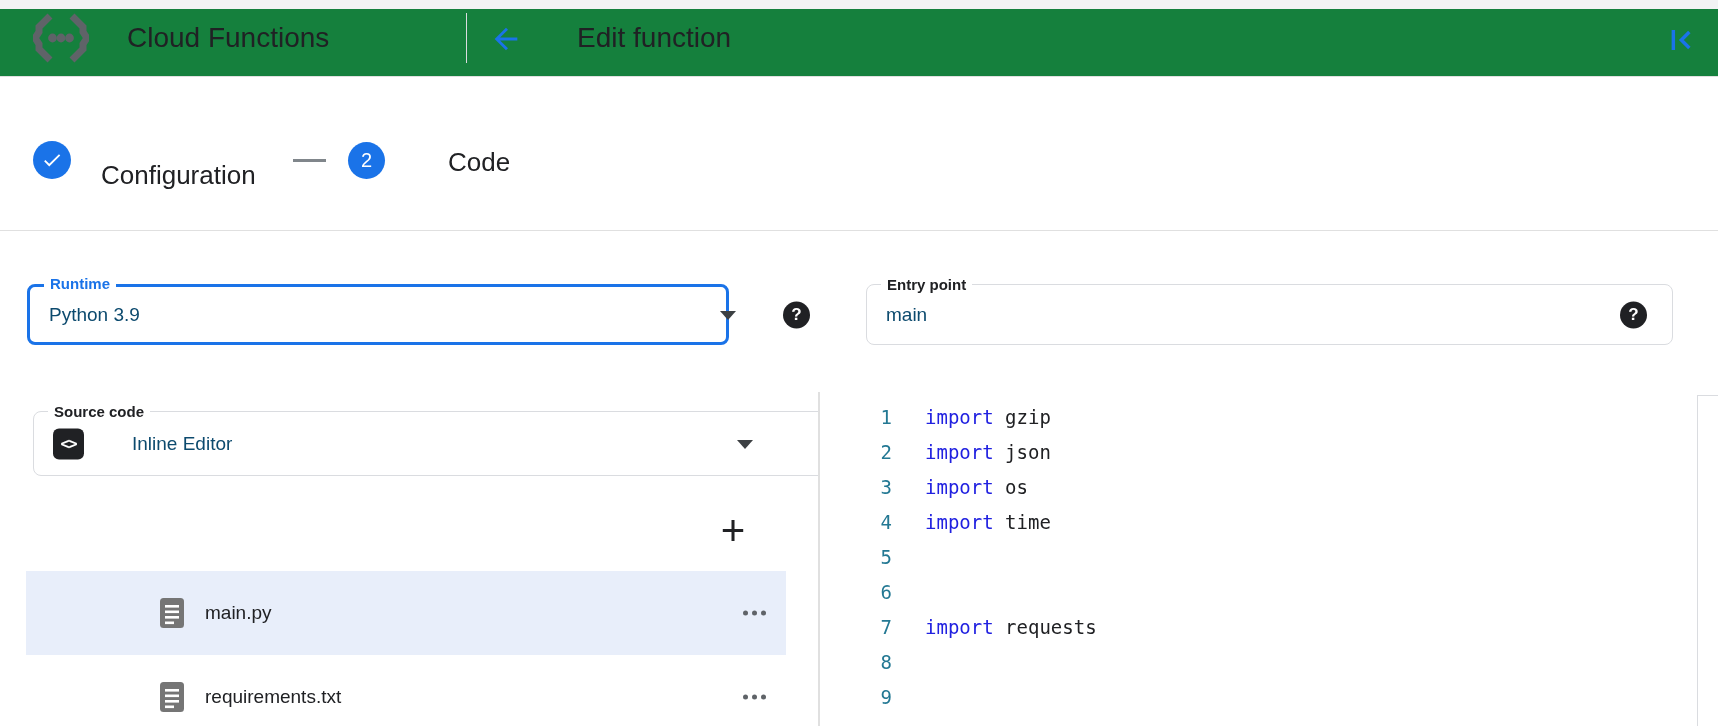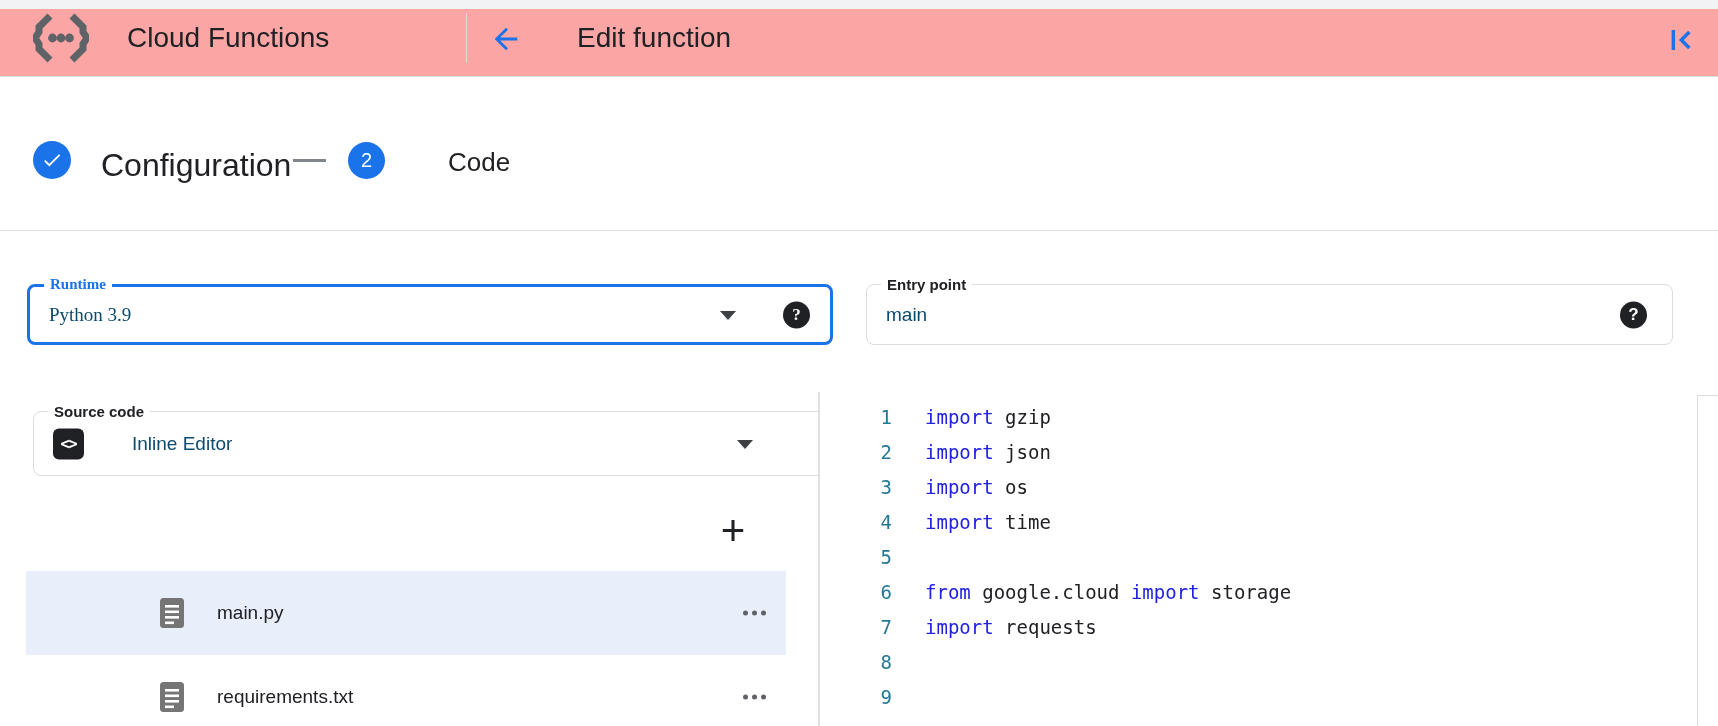--- a/index.html
+++ b/index.html
@@ -3,62 +3,62 @@
 <meta charset="utf-8">
 <style>
   * { margin:0; padding:0; box-sizing:border-box; }
   html,body { background:#fff; }
   body { font-family:"Liberation Sans","DejaVu Sans",sans-serif; color:#202124; }
   .screen { position:relative; width:1718px; height:726px; background:#fff; overflow:hidden; }
 
   .top-strip { position:absolute; left:0; top:0; width:100%; height:9px; background:#f2f3f4; }
 
   
-  .header { position:absolute; left:0; top:9px; width:100%; height:68px; background:#fca5a5; border-bottom:1px solid #e0e0e0; }
+  .header { position:absolute; left:0; top:9px; width:100%; height:68px; background:#15803d; border-bottom:1px solid #e0e0e0; }
   .logo { position:absolute; left:33px; top:4px; width:56px; height:50px; }
   .product-title { position:absolute; left:127px; top:13px; font-size:28px; color:#202124; white-space:nowrap; }
   .header-vdiv { position:absolute; left:466px; top:4px; width:1px; height:50px; background:#dadce0; }
   .back-btn { position:absolute; left:489px; top:13px; width:34px; height:34px; cursor:pointer; }
   .page-title { position:absolute; left:577px; top:13px; font-size:28px; color:#202124; white-space:nowrap; }
   .collapse-btn { position:absolute; left:1666px; top:15px; width:32px; height:32px; cursor:pointer; }
 
   
   .step-circle { position:absolute; border-radius:50%; background:#1a73e8; color:#fff; display:flex; align-items:center; justify-content:center; }
   .step-check { left:33px; top:141px; width:38px; height:38px; }
   .step-num { left:348px; top:142px; width:37px; height:37px; font-size:20px; }
-  .step-label-1 { position:absolute; left:101px; top:147px; font-size:32px;text-align:right; }
+  .step-label-1 { position:absolute; left:101px; top:160px; font-size:26px;text-align:right; }
   .step-dash { position:absolute; left:293px; top:159px; width:33px; height:3px; background:#80868b; }
   .step-label-2 { position:absolute; left:414px; top:147px; font-size:26px;margin-left:34px; }
 
   .section-divider { position:absolute; left:0; top:230px; width:100%; height:1px; background:#e0e0e0; }
 
   
   .field { position:absolute; background:#fff; border-radius:8px; }
   .field-label { position:absolute; top:-10px; left:14px; background:#fff; padding:0 6px; font-size:15px; font-weight:bold; line-height:20px; white-space:nowrap; }
   .field-value { position:absolute; left:19px; top:50%; transform:translateY(-50%); font-size:19px; color:#0c4a6e; white-space:nowrap; }
-  .runtime-field { left:27px; top:284px; width:806px; height:61px; border:3px solid #1a73e8;font-family:Liberation Serif, serif; }
+  .runtime-field { left:27px; top:284px; width:702px; height:61px; border:3px solid #1a73e8; }
   .runtime-field .field-label { color:#1a73e8; top:-13px; }
   .entry-field { left:866px; top:284px; width:807px; height:61px; border:1px solid #dadce0; }
   .source-field { left:33px; top:411px; width:868px; height:65px; border:1px solid #dadce0; }
   .dd-arrow { position:absolute; top:50%; margin-top:-4px; width:0; height:0; border-left:8px solid transparent; border-right:8px solid transparent; border-top:9px solid #3c4043; cursor:pointer; }
   .runtime-arrow { left:690px; }
   .source-arrow { left:703px; }
   .help-icon { position:absolute; top:50%; transform:translateY(-50%); width:27px; height:27px; border-radius:50%; background:#202124; color:#fff; font-size:17px; font-weight:bold; display:flex; align-items:center; justify-content:center; cursor:pointer; }
   .runtime-help { left:753px; }
   .entry-help { left:753px; }
   .code-badge { position:absolute; left:19px; top:50%; transform:translateY(-50%); width:31px; height:31px; background:#202124; border-radius:6px; color:#fff; display:flex; align-items:center; justify-content:center; font-family:"DejaVu Sans Mono","Liberation Mono",monospace; font-size:15px; font-weight:bold; letter-spacing:-1px; }
   .source-value { left:98px; }
 
   
   .add-file-btn { position:absolute; left:707px; top:505px; width:52px; height:52px; display:flex; align-items:center; justify-content:center; font-size:42px; font-weight:normal; color:#202124; cursor:pointer; line-height:1; }
   .file-list { position:absolute; left:26px; top:571px; width:760px; }
   .file-row { position:relative; height:84px; display:flex; align-items:center; cursor:pointer; background:#fff; }
   .file-row.selected { background:#e8eefa; }
   .file-icon { margin-left:133px; width:26px; height:32px; flex:0 0 auto; }
-  .file-name { margin-left:32px; font-size:19px; color:#202124; }
+  .file-name { margin-left:20px; font-size:19px; color:#202124; }
   .file-menu { position:absolute; right:16px; top:50%; transform:translateY(-50%); display:flex; gap:4px; padding:8px 4px; cursor:pointer; }
   .file-menu i { width:5px; height:5px; border-radius:50%; background:#5f6368; display:block; }
 
   
   .editor-vdiv { position:absolute; left:818px; top:392px; width:2px; height:334px; background:#e0e0e0; }
   .editor { position:absolute; left:820px; top:392px; width:898px; height:334px; background:#fff; overflow:hidden; }
   .code-lines { padding-top:8px; font-family:"DejaVu Sans Mono","Liberation Mono",monospace; font-size:19px; }
   .code-line { display:flex; height:35px; line-height:35px; white-space:pre; }
   .line-num { width:72px; text-align:right; color:#237893; flex:0 0 auto; }
   .line-code { padding-left:33px; color:#202124; }
@@ -166,21 +166,21 @@
     </div>
 
   <div class="editor-vdiv"></div>
   <div class="editor">
     <div class="code-lines">
         <div class="code-line"><span class="line-num">1</span><span class="line-code"><span class="tok-kw">import</span><span class="tok-p"> gzip</span></span></div>
         <div class="code-line"><span class="line-num">2</span><span class="line-code"><span class="tok-kw">import</span><span class="tok-p"> json</span></span></div>
         <div class="code-line"><span class="line-num">3</span><span class="line-code"><span class="tok-kw">import</span><span class="tok-p"> os</span></span></div>
         <div class="code-line"><span class="line-num">4</span><span class="line-code"><span class="tok-kw">import</span><span class="tok-p"> time</span></span></div>
         <div class="code-line"><span class="line-num">5</span><span class="line-code"></span></div>
-        <div class="code-line"><span class="line-num">6</span><span class="line-code"><span class="tok-kw">from</span><span class="tok-p"> google.cloud </span><span class="tok-kw">import</span><span class="tok-p"> storage</span></span></div>
+        <div class="code-line"><span class="line-num">6</span></div>
         <div class="code-line"><span class="line-num">7</span><span class="line-code"><span class="tok-kw">import</span><span class="tok-p"> requests</span></span></div>
         <div class="code-line"><span class="line-num">8</span><span class="line-code"></span></div>
         <div class="code-line"><span class="line-num">9</span><span class="line-code"></span></div>
       </div>
   </div>
   <div class="scrollbar-top"></div>
   <div class="scrollbar-track"></div>
 </div>
 
 </body></html>

